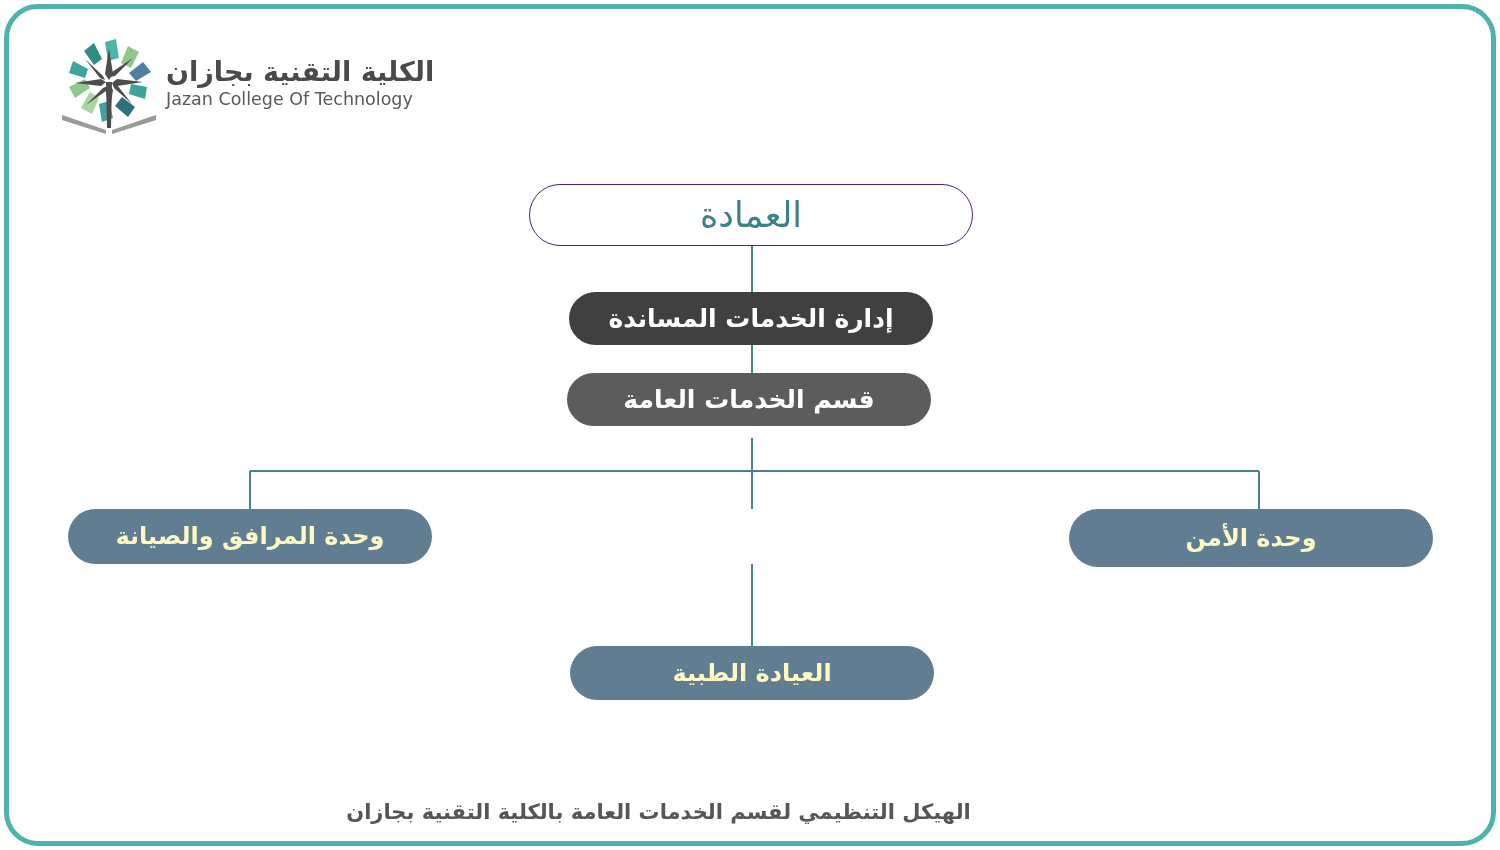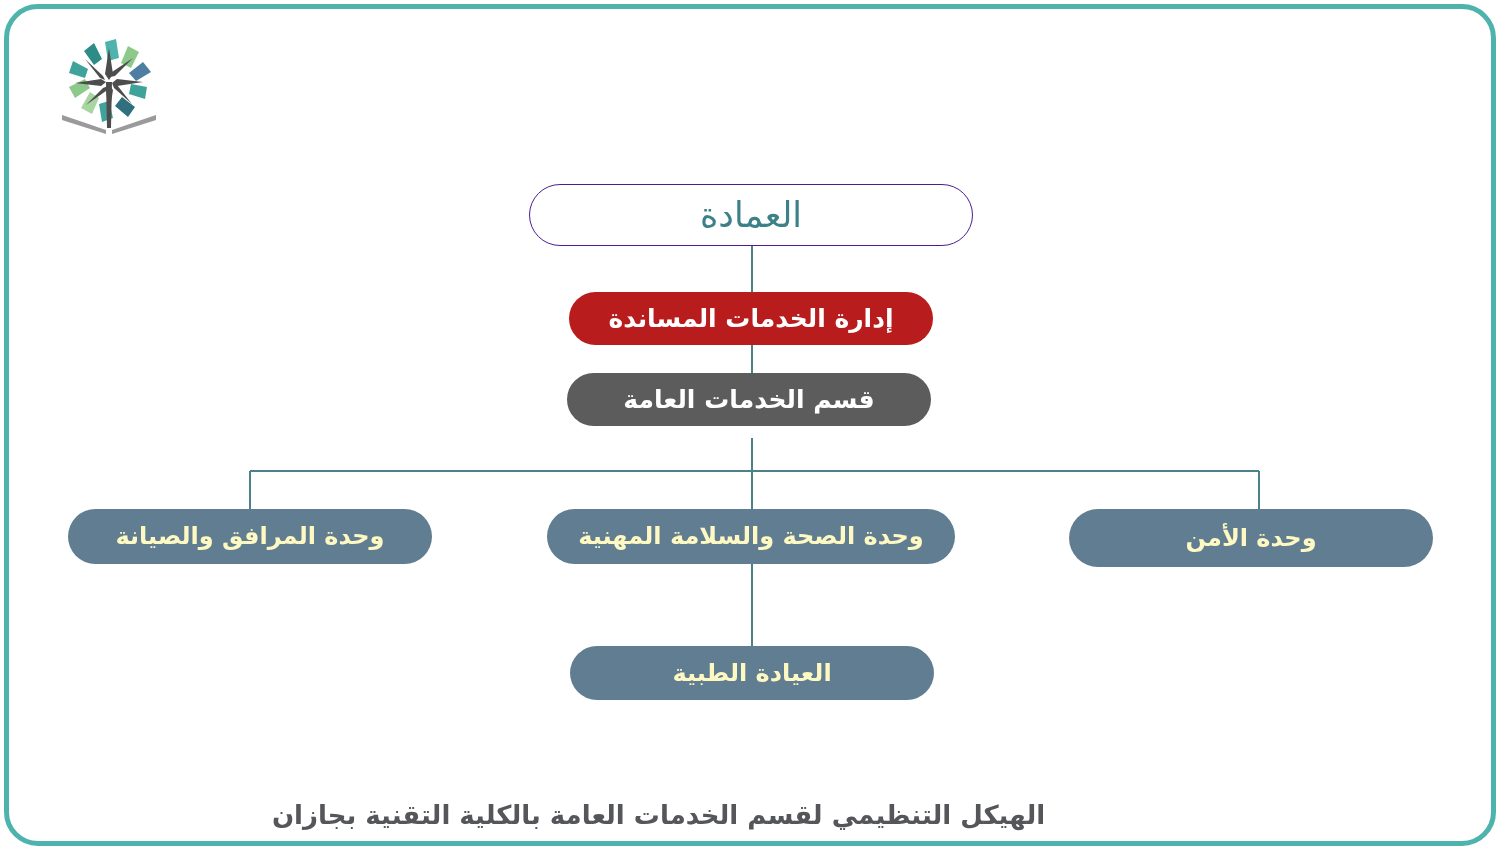--- a/index.html
+++ b/index.html
@@ -100,21 +100,21 @@
 
   .node-root {
     background: #ffffff;
     border: 1px solid #4c1d95;
     color: #3c8187;
     font-size: 35px;
     font-weight: 400;
   }
 
   .node-teal {
-    background: #b91c1c;
+    background: #404040;
     color: #ffffff;
     font-size: 25px;
   }
 
   .node-gray {
     background: #5C5C5C;
     color: #ffffff;
     font-size: 25px;
   }
 
@@ -134,21 +134,21 @@
   #node-clinic        { left: 570px; top: 646px; width: 364px; height: 54px; }
 
   
   .caption {
     position: absolute;
     left: 0;
     top: 800px;
     width: 1317px;
     text-align: center;
     direction: rtl;
-    font-size: 26px;
+    font-size: 21px;
     font-weight: 700;
     color: #55565a;
     letter-spacing: 0.2px;
   }
 </style>
 </head>
 <body>
 
 <div class="page">
 
@@ -185,20 +185,24 @@
 
           <polygon points="-3,0 3,0 2,46 -2,46" fill="#4d4d4d"></polygon>
 
           <path d="M-44,34 L-3,48 L-3,52 L-44,39 Z" fill="#9a9a9a"></path>
           <path d="M44,34 L3,48 L3,52 L44,39 Z" fill="#9a9a9a"></path>
           <path d="M-44,34 L-44,39 L-47,38 L-47,33 Z" fill="#9a9a9a"></path>
           <path d="M44,34 L44,39 L47,38 L47,33 Z" fill="#9a9a9a"></path>
         </g>
       </svg>
     </span>
+    <span class="logo-text">
+      <span class="logo-text-ar">الكلية التقنية بجازان</span>
+      <span class="logo-text-en">Jazan College Of Technology</span>
+    </span>
   </div>
 
   <svg class="connectors" viewBox="0 0 1500 850" width="1500" height="850" aria-hidden="true">
     <g stroke="#4A8289" stroke-width="1.6" fill="none" shape-rendering="crispEdges">
 
       <line x1="752" y1="246" x2="752" y2="292"></line>
 
       <line x1="752" y1="345" x2="752" y2="385"></line>
 
       <line x1="752" y1="438" x2="752" y2="471"></line>
@@ -213,21 +217,20 @@
   </svg>
 
   <div class="node node-root" id="node-deanship">العمادة</div>
 
   <div class="node node-teal" id="node-support-admin">إدارة الخدمات المساندة</div>
 
   <div class="node node-gray" id="node-general-svc">قسم الخدمات العامة</div>
 
   <div class="node node-slate" id="node-facilities">وحدة المرافق والصيانة</div>
 
-  <div class="node node-slate" id="node-health-safety">وحدة الصحة والسلامة المهنية</div>
 
   <div class="node node-slate" id="node-security">وحدة الأمن</div>
 
   <div class="node node-slate" id="node-clinic">العيادة الطبية</div>
 
   <div class="caption">الهيكل التنظيمي لقسم الخدمات العامة بالكلية التقنية بجازان</div>
 
 </div>
 
 </body></html>

